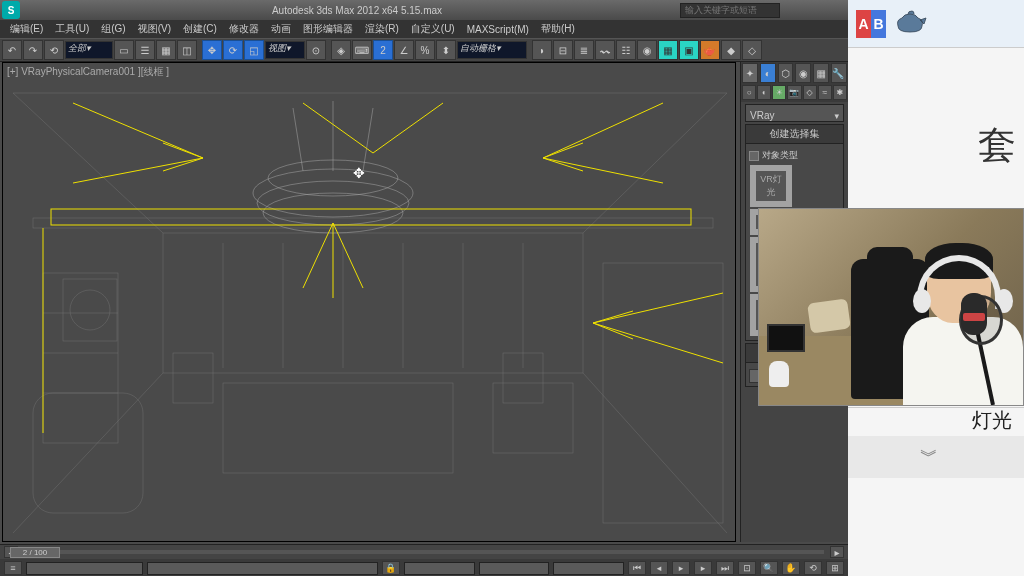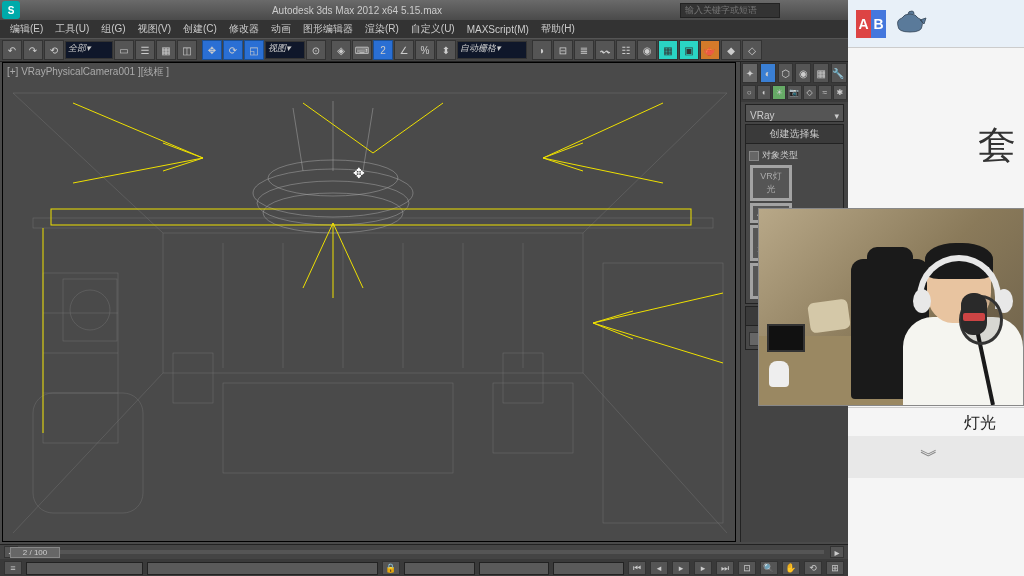--- a/index.html
+++ b/index.html
@@ -43,21 +43,21 @@
 .cmd-tab { width:18px; height:20px; background:#555; border:1px solid #333; margin:1px; display:flex; align-items:center; justify-content:center; font-size:10px; color:#ccc; cursor:pointer; }
 .cmd-tab.blue { background:#3a7fd4; }
 .cmd-tab.active { background:#666; }
 .cmd-row2 { height:18px; display:flex; background:#3a3a3a; padding:1px; gap:1px; }
 .cmd-row2 .mini { width:15px; height:15px; background:#555; border:1px solid #333; font-size:8px; color:#ccc; display:flex; align-items:center; justify-content:center; }
 .dropdown-full { width:calc(100% - 8px); margin:2px 4px; height:18px; background:#555; border:1px solid #222; color:#ccc; font-size:10px; display:flex; align-items:flex-end; padding:0 4px; justify-content:space-between; }
 .rollout { margin:2px 4px; }
 .rollout-head { background:#3a3a3a; color:#ccc; font-size:10px; text-align:center; padding:2px; border:1px solid #222; }
 .rollout-body { background:#484848; padding:3px; border:1px solid #222; border-top:none; }
 .check-row { color:#ccc; font-size:9px; padding:2px 0; display:flex; align-items:center; gap:3px; }
-.light-btn { background:#555; color:#aaa; font-size:9px; padding:2px 4px; border:3px solid #a3a3a3; margin:1px; display:inline-block; width:46%; text-align:center; cursor:pointer; }
+.light-btn { background:#555; color:#aaa; font-size:9px; padding:2px 4px; border:6px solid #a3a3a3; margin:1px; display:inline-block; width:46%; text-align:center; cursor:pointer; }
 .input-row { display:flex; align-items:center; gap:2px; margin-top:3px; }
 .input-row input { flex:1; height:14px; background:#666; border:1px solid #333; color:#ccc; font-size:9px; padding:0 2px; }
 
 
 .timeline { position:absolute; left:0; bottom:0; width:848px; height:32px; background:#3a3a3a; border-top:1px solid #222; }
 .time-slider { height:14px; background:#444; position:relative; display:flex; align-items:center; padding:0 4px; }
 .time-handle { position:absolute; left:10px; width:50px; height:11px; background:#666; border:1px solid #888; font-size:8px; color:#ccc; text-align:center; }
 .time-bar { flex:1; height:4px; background:#555; margin:0 6px; }
 .status-row { height:18px; display:flex; align-items:center; padding:0 4px; gap:4px; }
 .status-input { height:13px; background:#5a5a5a; border:1px solid #222; flex:1; min-width:60px; }
@@ -65,21 +65,21 @@
 
 
 .tutorial-area { position:absolute; left:848px; top:0; width:176px; height:576px; background:#f5f5f5; }
 .tut-icons { height:48px; display:flex; align-items:center; gap:6px; padding:0 8px; background:#e8f0f8; border-bottom:1px solid #ccc; }
 .ab-icon { width:30px; height:28px; display:flex; }
 .ab-a { width:15px; height:28px; background:#d44; color:#fff; display:flex; align-items:center; justify-content:center; font-size:14px; font-weight:bold; }
 .ab-b { width:15px; height:28px; background:#47d; color:#fff; display:flex; align-items:center; justify-content:center; font-size:14px; font-weight:bold; }
 .teapot { width:36px; height:28px; position:relative; }
 .teapot svg { width:100%; height:100%; }
 .tut-text-big { position:absolute; right:8px; top:120px; font-size:38px; color:#333; font-weight:300; }
-.tut-text-label { position:absolute; right:28px; bottom:142px; font-size:16px; color:#222; }
+.tut-text-label { position:absolute; right:12px; bottom:142px; font-size:20px; color:#222; }
 .tut-chevrons { position:absolute; right:90px; bottom:108px; font-size:18px; color:#888; letter-spacing:-4px; }
 .tut-divider { position:absolute; left:0; bottom:168px; width:100%; height:1px; background:#ccc; }
 .tut-gray-band { position:absolute; left:0; bottom:98px; width:100%; height:42px; background:#e8e8e8; }
 
 
 .webcam { position:absolute; left:758px; top:208px; width:266px; height:198px; background:#a5946f; border:1px solid #888; z-index:20; overflow:hidden; }
 .webcam-room { position:absolute; inset:0; background:linear-gradient(135deg,#b8a888 0%,#8a7a5a 50%,#6a5e48 100%); }
 .desk { position:absolute; left:0; bottom:0; width:60%; height:35%; background:#9a8862; }
 .monitor { position:absolute; left:8px; top:115px; width:38px; height:28px; background:#111; border:2px solid #333; }
 .kettle { position:absolute; left:10px; bottom:18px; width:20px; height:26px; background:#eee; border-radius:8px 8px 4px 4px; }

